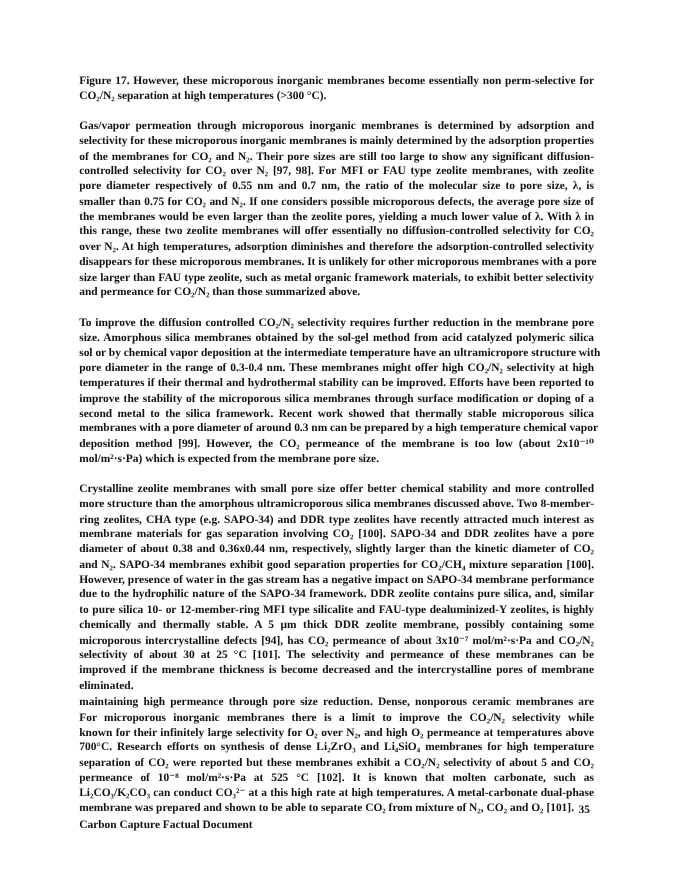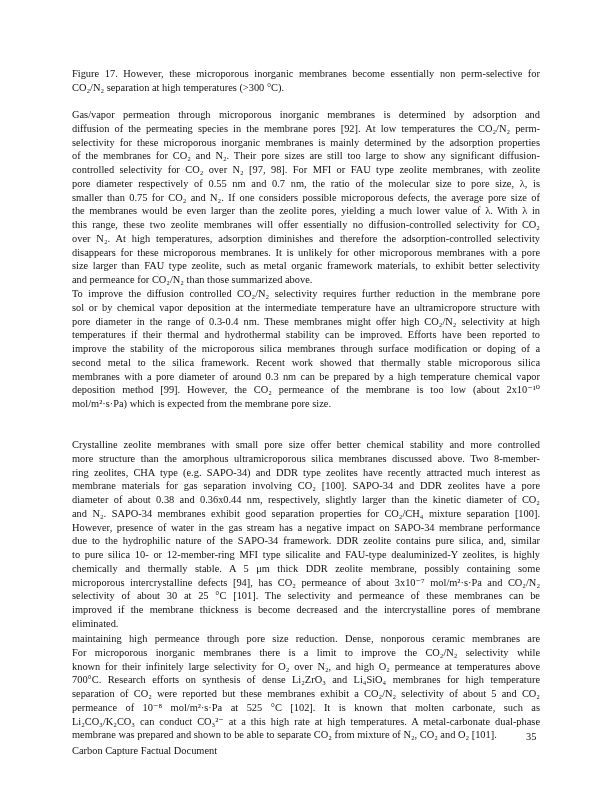--- a/index.html
+++ b/index.html
@@ -1,53 +1,53 @@
 <!DOCTYPE html>
 <html><head>
 <meta charset="utf-8">
 <style>
   html, body { margin:0; padding:0; background:#ffffff; }
   body { width:612px; height:792px; position:relative; overflow:hidden;
          font-family:"Liberation Serif", "DejaVu Serif", serif; color:#111; }
-  .page { position:absolute; left:0; top:0; width:591px; height:792px; background:#fff; }
+  .page { position:absolute; left:0; top:0; width:591px; height:792px; background:#fff;font-weight:bold; }
   .para { position:absolute; left:72px; width:468px; font-size:10.4px; line-height:13.75px;
           text-align:justify; margin:0; }
   .line { display:block; white-space:nowrap; text-align-last:justify; height:13.75px; }
   .line.last { text-align-last:left; }
   .page-number { position:absolute; left:526px; top:731px; font-size:10.4px; }
   .footer-label { position:absolute; left:72px; top:745px; font-size:10.4px; }
 </style>
 </head>
 <body>
 
 <div class="page">
 
   <div class="para" style="top:67px;">
     <span class="line">Figure 17.  However, these microporous inorganic membranes become essentially non perm-selective for</span>
     <span class="line last">CO₂/N₂ separation at high temperatures (&gt;300 °C).</span>
   </div>
 
   <div class="para" style="top:108px;">
     <span class="line">Gas/vapor permeation through microporous inorganic membranes is determined by adsorption and</span>
-    <span class="line">diffusion of the permeating species in the membrane pores [92].  At low temperatures the CO₂/N₂ perm-</span>
     <span class="line">selectivity for these microporous inorganic membranes is mainly determined by the adsorption properties</span>
     <span class="line">of the membranes for CO₂ and N₂.  Their pore sizes are still too large to show any significant diffusion-</span>
     <span class="line">controlled selectivity for CO₂ over N₂ [97, 98].  For MFI or FAU type zeolite membranes, with zeolite</span>
     <span class="line">pore diameter respectively of 0.55 nm and 0.7 nm, the ratio of the molecular size to pore size, λ, is</span>
     <span class="line">smaller than 0.75 for CO₂ and N₂.  If one considers possible microporous defects, the average pore size of</span>
     <span class="line">the membranes would be even larger than the zeolite pores, yielding a much lower value of λ.  With λ in</span>
     <span class="line">this range, these two zeolite membranes will offer essentially no diffusion-controlled selectivity for CO₂</span>
     <span class="line">over N₂.  At high temperatures, adsorption diminishes and therefore the adsorption-controlled selectivity</span>
     <span class="line">disappears for these microporous membranes.  It is unlikely for other microporous membranes with a pore</span>
     <span class="line">size larger than FAU type zeolite, such as metal organic framework materials, to exhibit better selectivity</span>
     <span class="line last">and permeance for CO₂/N₂ than those summarized above.</span>
   </div>
 
   <div class="para" style="top:287px;">
     <span class="line">To improve the diffusion controlled CO₂/N₂ selectivity requires further reduction in the membrane pore</span>
+    <span class="line">size.  Amorphous silica membranes obtained by the sol-gel method from acid catalyzed polymeric silica</span>
     <span class="line">sol or by chemical vapor deposition at the intermediate temperature have an ultramicropore structure with</span>
     <span class="line">pore diameter in the range of 0.3-0.4 nm.  These membranes might offer high CO₂/N₂ selectivity at high</span>
     <span class="line">temperatures if their thermal and hydrothermal stability can be improved.  Efforts have been reported to</span>
     <span class="line">improve the stability of the microporous silica membranes through surface modification or doping of a</span>
     <span class="line">second metal to the silica framework.  Recent work showed that thermally stable microporous silica</span>
     <span class="line">membranes with a pore diameter of around 0.3 nm can be prepared by a high temperature chemical vapor</span>
     <span class="line">deposition method [99].   However, the CO₂ permeance of the membrane is too low (about 2x10⁻¹⁰</span>
     <span class="line last">mol/m²·s·Pa) which is expected from the membrane pore size.</span>
   </div>
 

